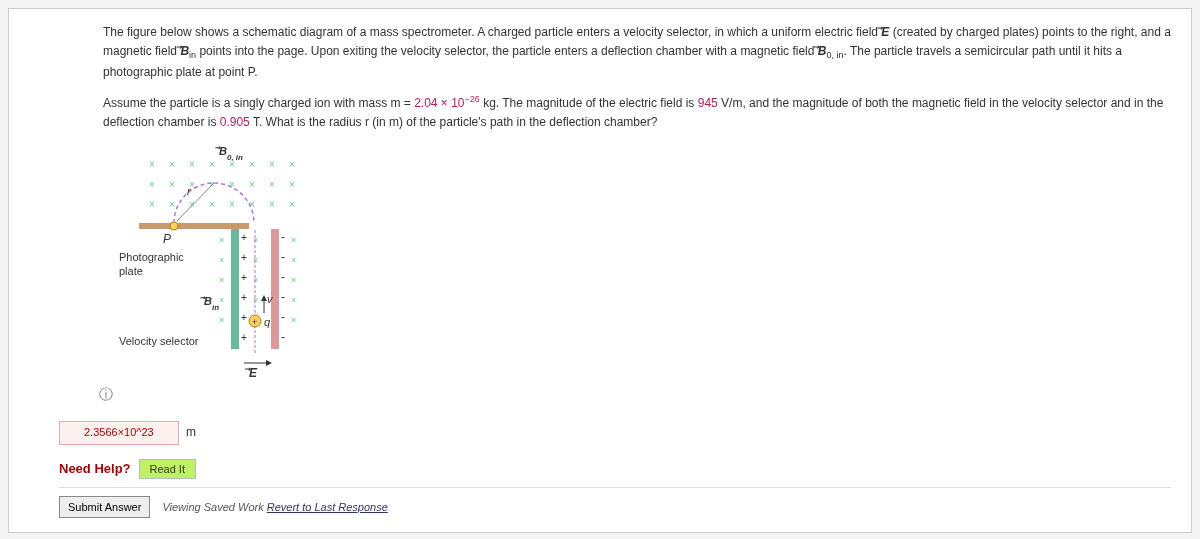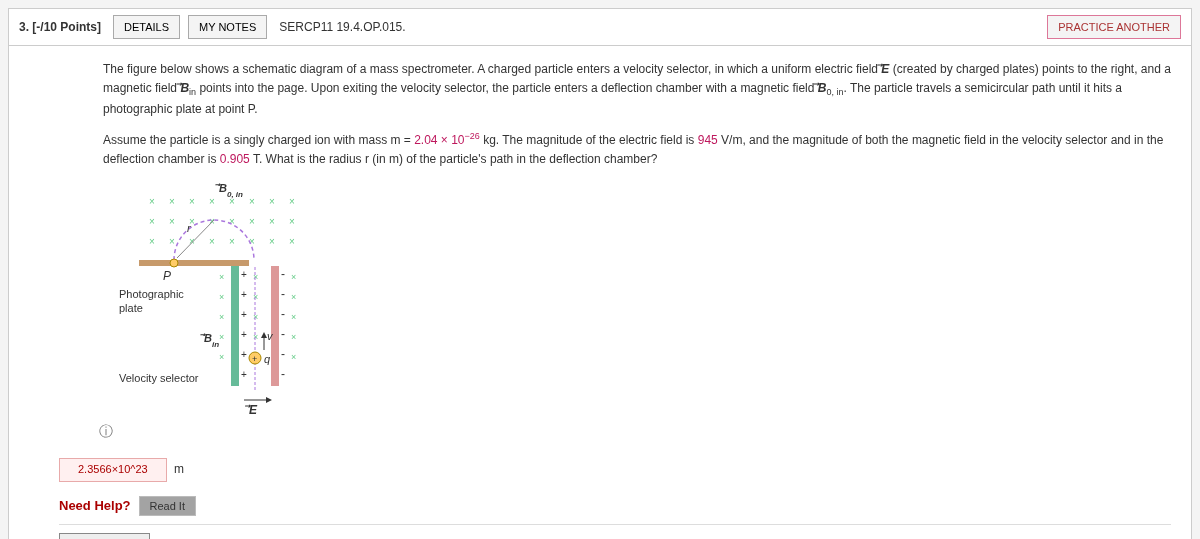--- a/index.html
+++ b/index.html
@@ -40,46 +40,38 @@
   .p1 { margin-bottom: 10px; margin-left: 44px; }
   .red { color: #be185d; }
   .vec { font-weight: bold; font-style: italic; }
   .diagram-wrap { margin: 10px 0 16px 0; }
   .diagram-svg { display:block; }
   .answer-line { margin: 6px 0 14px 0; font-size:12px; }
   .answer-box {
     display:inline-block;
     background:#fff0f0;
     border:1px solid #e8aaaa;
-    padding:2px 18px;
+    padding:2px 24px;
     color:#a00;
     font-size:11px;
   }
   .unit { margin-left:4px; }
   .needhelp { font-weight:bold; color:#a00; font-size:13px; margin:8px 0; display:flex; align-items:center; gap:8px;}
-  .readit { font-weight:normal; font-size:11px; background:#a3a3a3; border:1px solid #bbb; padding:3px 10px; color:#333; cursor:pointer;}
+  .readit { font-weight:normal; font-size:11px; background:#bef264; border:1px solid #bbb; padding:3px 10px; color:#333; cursor:pointer;}
   .footer-row { display:flex; align-items:center; gap:12px; padding:8px 0 0 0; border-top:1px solid #ddd; margin-top:8px;}
   .submit { font-size:11px; padding:4px 8px; border:1px solid #888; background:#eee; cursor:pointer;}
   .saved { font-size:11px; font-style:italic; color:#555; }
   .saved a { color:#336; text-decoration:underline; cursor:pointer; }
   sup, sub { font-size: 0.75em; }
 </style>
 </head>
 <body>
 
 <div class="outer">
 
-  <div class="headerbar">
-    <span class="qnum">3. [-/10 Points]</span>
-    <button class="btn">DETAILS</button>
-    <button class="btn">MY NOTES</button>
-    <span class="problem-id">SERCP11 19.4.OP.015.</span>
-    <span class="spacer"></span>
-    <button class="btn red">PRACTICE ANOTHER</button>
-  </div>
 
   <div class="body-area">
 
     <p class="p1">
       <span>The figure below shows a schematic diagram of a mass spectrometer. A charged particle enters a velocity selector, in which a uniform electric field </span><span class="vec">⃗<span>E</span></span><span> (created by charged plates) points to the right, and a magnetic field </span><span class="vec">⃗<span>B</span></span><sub>in</sub><span> points into the page. Upon exiting the velocity selector, the particle enters a deflection chamber with a magnetic field </span><span class="vec">⃗<span>B</span></span><sub>0, in</sub><span>. The particle travels a semicircular path until it hits a photographic plate at point P.</span>
     </p>
 
     <p class="p1">
       <span>Assume the particle is a singly charged ion with mass m = </span><span class="red"><span>2.04 × 10</span><sup>−26</sup></span><span> kg. The magnitude of the electric field is </span><span class="red">945</span><span> V/m, and the magnitude of both the magnetic field in the velocity selector and in the deflection chamber is </span><span class="red">0.905</span><span> T. What is the radius r (in m) of the particle's path in the deflection chamber?</span>
     </p>

